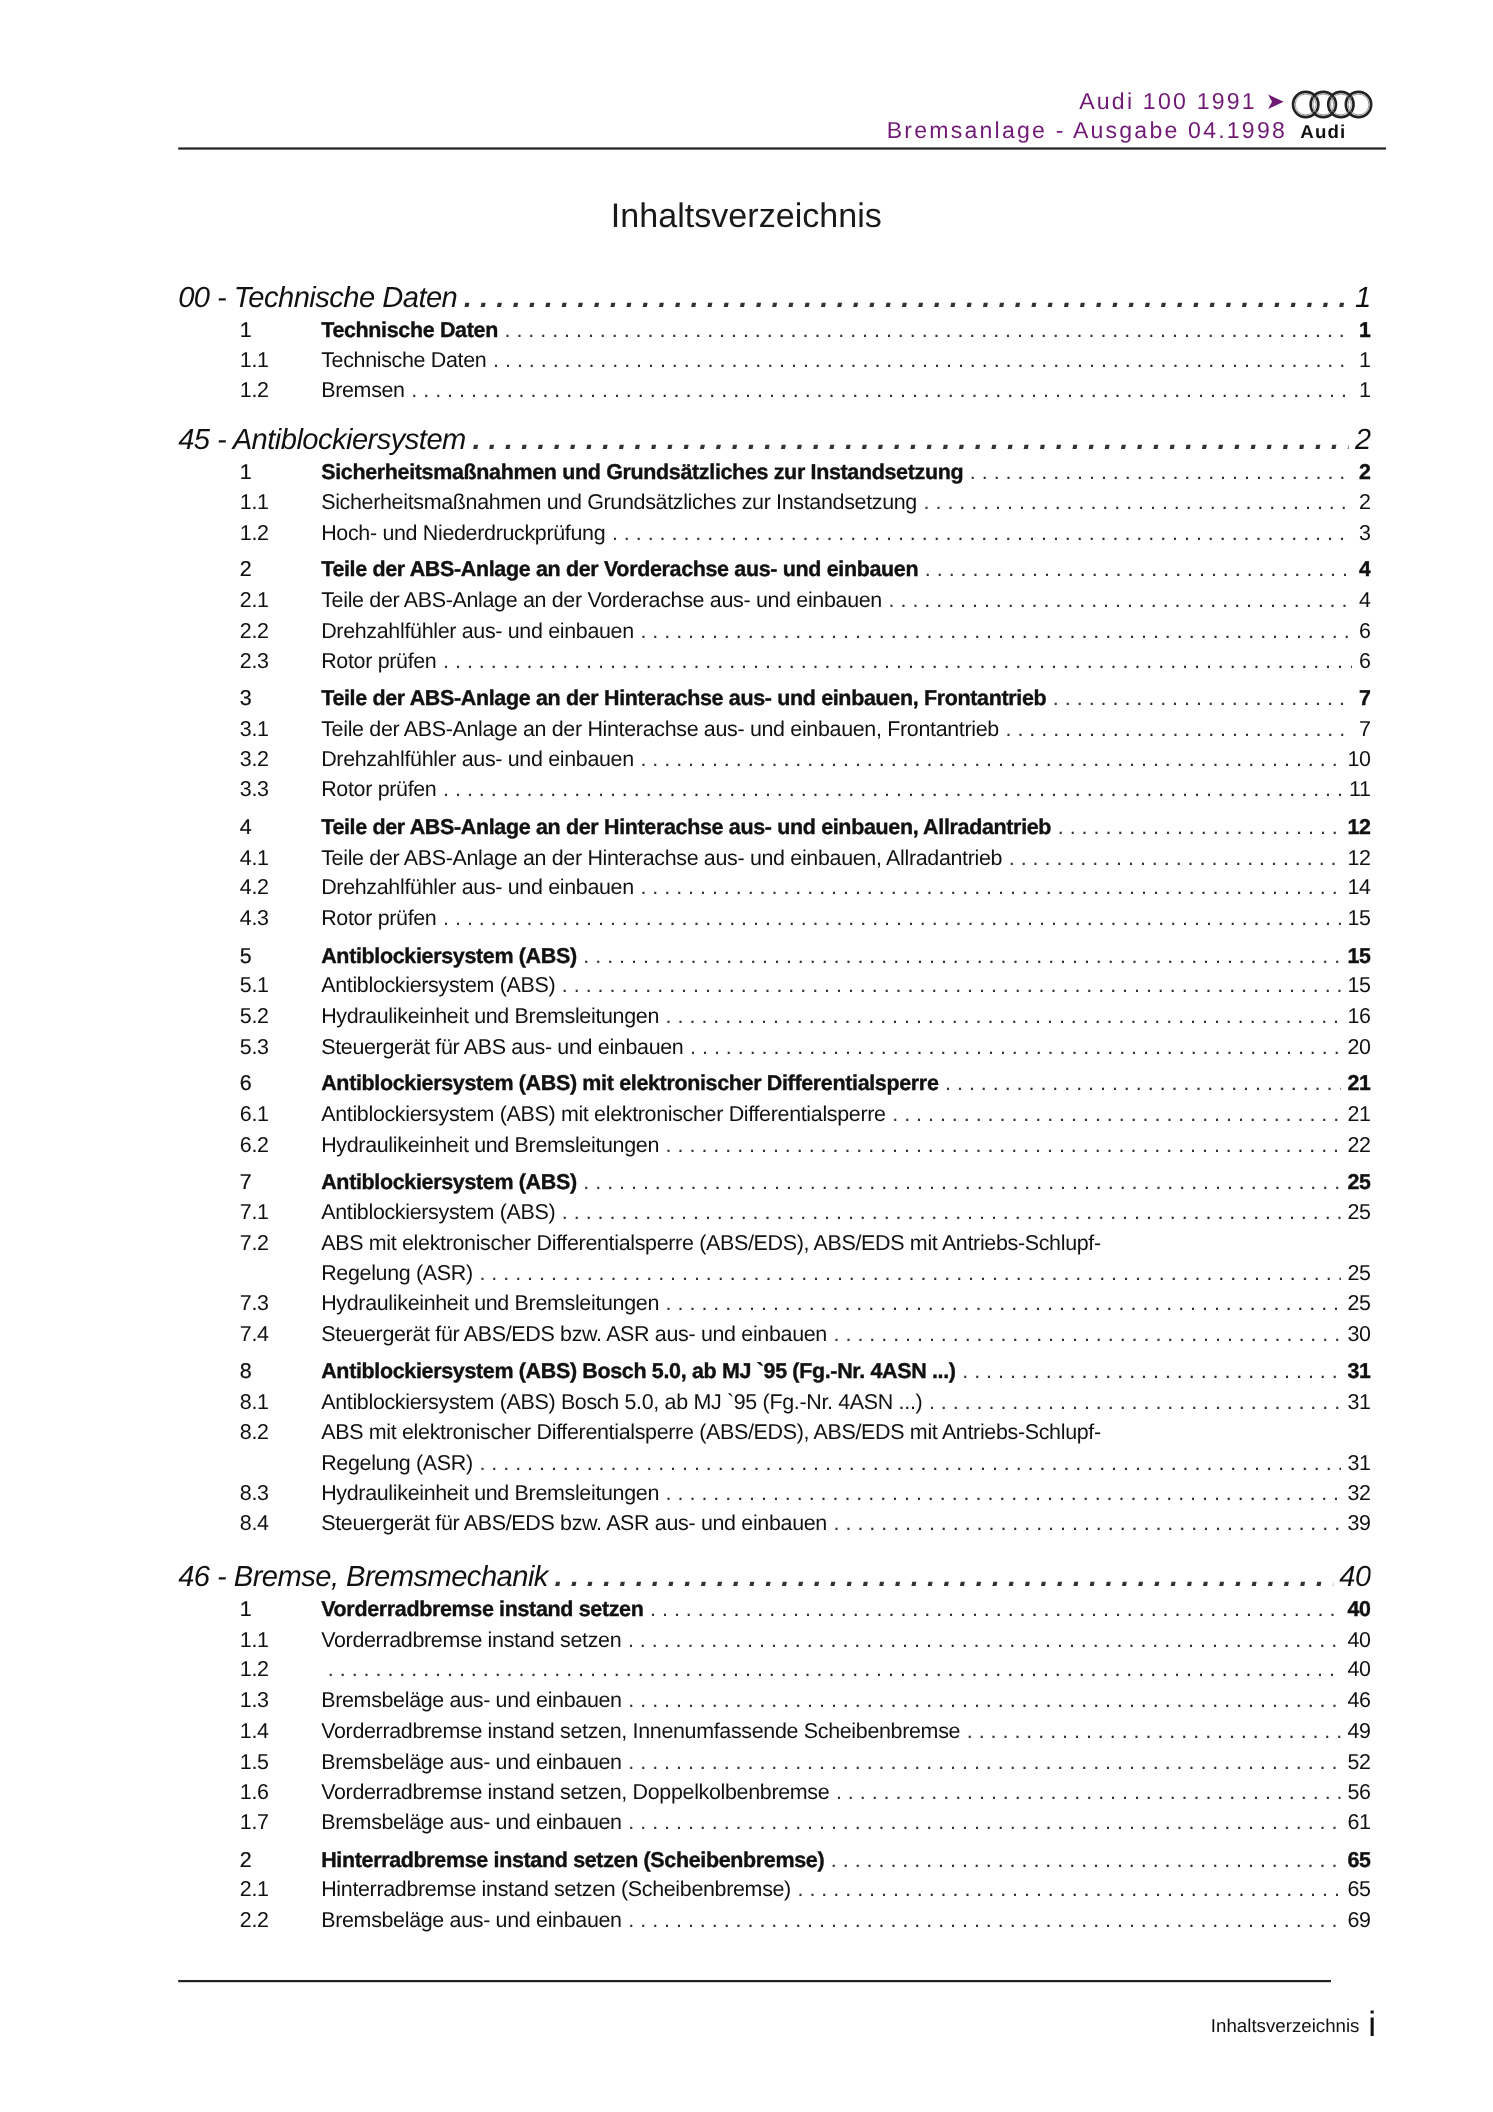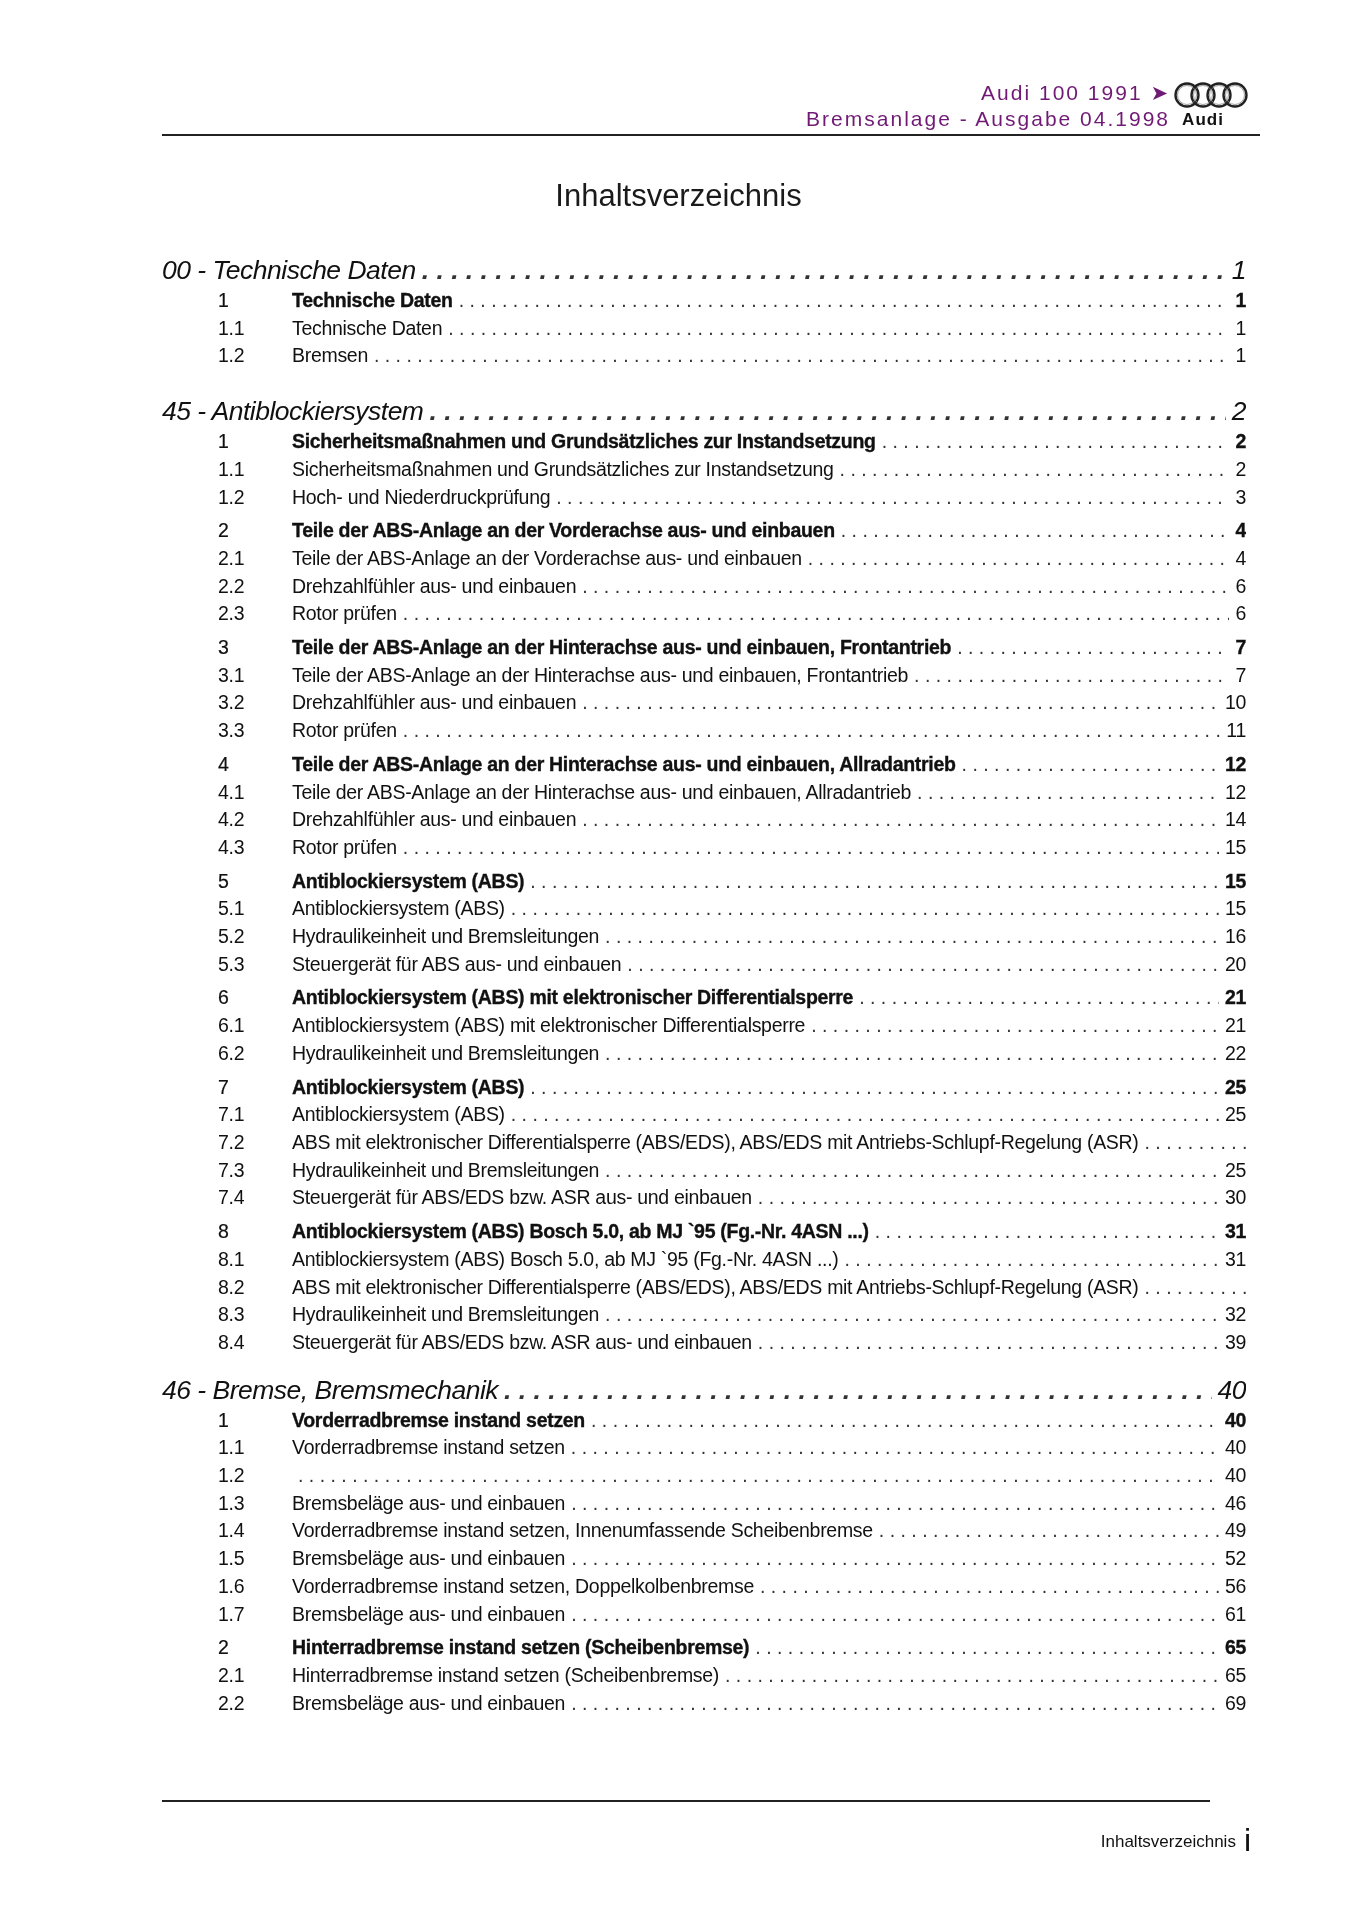--- a/index.html
+++ b/index.html
@@ -43,21 +43,21 @@
   .row .page { flex: none; }
   .row.chapter { font-size: 26.5px; line-height: 34px; margin-top: 14px; letter-spacing: -0.5px; font-style: italic; }
   .row.chapter .leader { letter-spacing: 0; font-weight: bold; }
   .row.chapter.first { margin-top: 0; }
   .row.section { margin-top: 6px; font-weight: bold; font-weight: 600; -webkit-text-stroke: 0.35px #111; }
   .row.section.first-in-chapter { margin-top: 0; }
   .row.section .leader, .row.section .num { -webkit-text-stroke: 0; font-weight: normal; }
   .row.section .num { -webkit-text-stroke: 0.2px #111; }
   .row.wrap { align-items: flex-end; }
   .row.wrap .title { white-space: normal; width: auto; }
-  .wrap-block { display: flex; flex-direction: row; flex: 1 1 auto; min-width: 0; }
+  .wrap-block { display: flex; flex-direction: column; flex: 1 1 auto; min-width: 0; }
   .wrap-line1 { white-space: nowrap; }
   .wrap-line2 { display: flex; align-items: flex-end; }
   .wrap-line2 .title { flex: none; }
   .footer-rule {
     position: absolute; left: 162px; top: 1800px; width: 1048px; height: 0;
     border-top: 2.5px solid #222;
   }
   .footer {
     position: absolute; right: 106px; top: 1826px; display: flex; align-items: flex-end;
   }
@@ -112,21 +112,21 @@
       <span class="title">Technische Daten</span>
       <span class="leader"></span>
       <span class="page">1</span>
     </div>
     <div class="row">
       <span class="num">1.2</span>
       <span class="title">Bremsen</span>
       <span class="leader"></span>
       <span class="page">1</span>
     </div>
-    <div class="row chapter" style="margin-top: 24px;">
+    <div class="row chapter" style="margin-top: 12px;">
       <span class="title">45 - Antiblockiersystem</span>
       <span class="leader"></span>
       <span class="page">2</span>
     </div>
     <div class="row section first-in-chapter">
       <span class="num">1</span>
       <span class="title">Sicherheitsmaßnahmen und Grundsätzliches zur Instandsetzung</span>
       <span class="leader"></span>
       <span class="page">2</span>
     </div>

